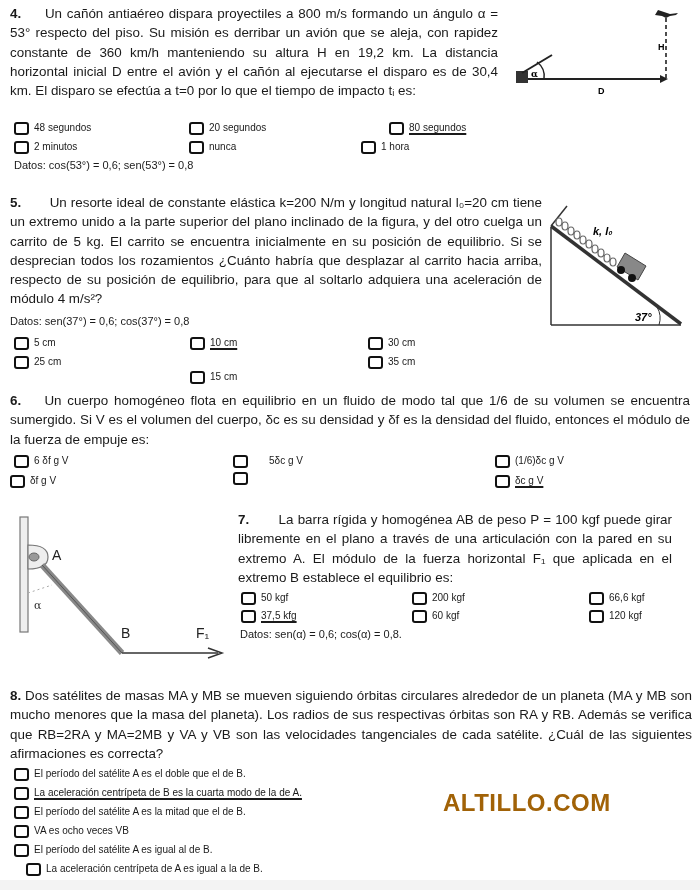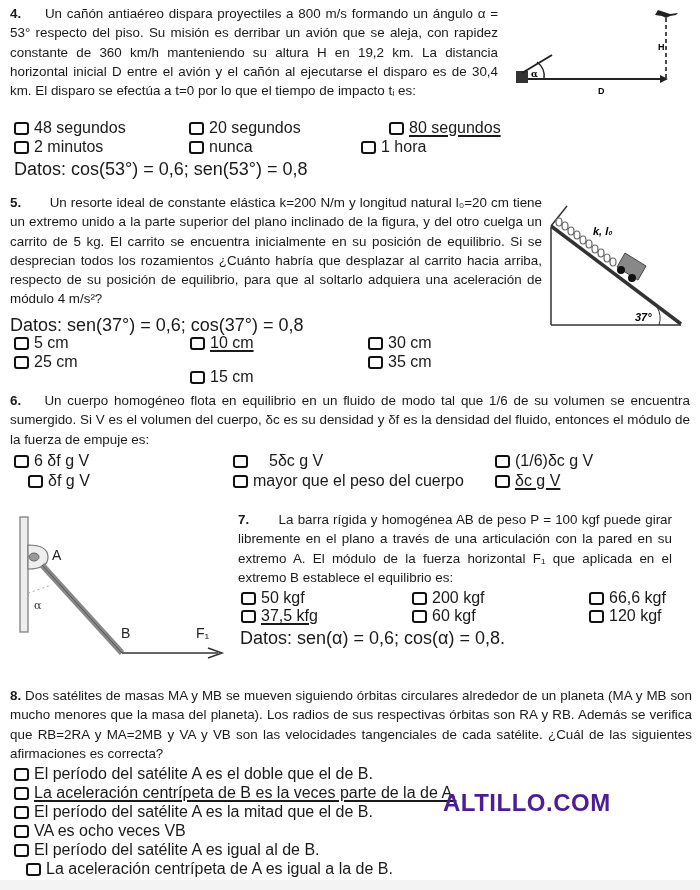--- a/index.html
+++ b/index.html
@@ -1,25 +1,25 @@
 <!DOCTYPE html>
 <html><head>
 <meta charset="utf-8">
 <style>
   html, body { margin:0; padding:0; background:#ffffff; }
   body { width:700px; height:890px; position:relative; overflow:hidden;
          font-family:"Liberation Sans", sans-serif; color:#1a1a1a; font-size:13.4px; }
   .abs { position:absolute; }
   .para { position:absolute; line-height:19.3px; text-align:justify; text-align-last:left; }
   .qnum { font-weight:bold; }
-  .opt { position:absolute; display:flex; align-items:center; white-space:nowrap; font-size:16px; line-height:18px; }
+  .opt { position:absolute; display:flex; align-items:center; white-space:nowrap; font-size:10px; line-height:18px; }
   .cb { display:inline-block; width:11px; height:9px; border:2.2px solid #111; border-radius:3px; margin-right:5px; box-sizing:content-box; flex:0 0 auto; }
   .correct { text-decoration:underline; text-decoration-thickness:1.5px; text-underline-offset:2px; }
-  .datos { position:absolute; white-space:nowrap; font-size:18px;text-align:right; }
-  .watermark { position:absolute; left:443px; top:789px; font-family:"Liberation Sans", sans-serif; font-weight:bold; font-size:24px; color:#4c1d95; letter-spacing:0.5px; }
+  .datos { position:absolute; white-space:nowrap; font-size:11px;text-align:right; }
+  .watermark { position:absolute; left:443px; top:789px; font-family:"Liberation Sans", sans-serif; font-weight:bold; font-size:24px; color:#a16207; letter-spacing:0.5px; }
   .footer-bar { position:absolute; left:0; top:880px; width:700px; height:10px; background:#f3f3f3; }
 </style>
 </head>
 <body>
 
 <div class="para" style="left:10px; top:4px; width:488px;">
   <span class="qnum">4.</span>&nbsp;&nbsp;&nbsp;&nbsp;&nbsp;<span>Un cañón antiaéreo dispara proyectiles a 800 m/s formando un ángulo α = 53° respecto del piso. Su misión es derribar un avión que se aleja, con rapidez constante de 360 km/h manteniendo su altura H en 19,2 km. La distancia horizontal inicial D entre el avión y el cañón al ejecutarse el disparo es de 30,4 km. El disparo se efectúa a t=0 por lo que el tiempo de impacto tᵢ es:</span>
 </div>
 
 <svg class="abs" style="left:500px; top:0px;" width="200" height="105">
@@ -130,27 +130,26 @@
     <span>6 δf g V</span>
   </div>
 <div class="opt" style="left:233px; top:452px;gap:16px;">
     <span class="cb"></span>
     <span>5δc g V</span>
   </div>
 <div class="opt" style="left:495px; top:452px;">
     <span class="cb"></span>
     <span>(1/6)δc g V</span>
   </div>
-<div class="opt" style="left:28px; top:472px;">
+<div class="opt" style="left:10px; top:472px;">
     <span class="cb"></span>
     <span>δf g V</span>
   </div>
 <div class="opt" style="left:233px; top:472px;">
     <span class="cb"></span>
-    <span>mayor que el peso del cuerpo</span>
   </div>
 <div class="opt correct" style="left:495px; top:472px;">
     <span class="cb"></span>
     <span>δc g V</span>
   </div>
 
 <svg class="abs" style="left:0px; top:505px;" width="235" height="160">
   <rect x="20" y="12" width="8" height="115" fill="#eee" stroke="#777" stroke-width="1.2"></rect>
   <path d="M28 40 Q48 40 48 52 Q48 64 28 64 Z" fill="#eee" stroke="#777" stroke-width="1.2"></path>
   <ellipse cx="34" cy="52" rx="5" ry="4" fill="#999" stroke="#666"></ellipse>
@@ -196,21 +195,21 @@
 
 <div class="para" style="left:10px; top:686px; width:682px;">
   <span class="qnum">8.</span> <span>Dos satélites de masas MA y MB se mueven siguiendo órbitas circulares alrededor de un planeta (MA y MB son mucho menores que la masa del planeta). Los radios de sus respectivas órbitas son RA y RB. Además se verifica que RB=2RA y MA=2MB y VA y VB son las velocidades tangenciales de cada satélite. ¿Cuál de las siguientes afirmaciones es correcta?</span>
 </div>
 <div class="opt" style="left:14px; top:765px;">
     <span class="cb"></span>
     <span>El período del satélite A es el doble que el de B.</span>
   </div>
 <div class="opt correct" style="left:14px; top:784px;">
     <span class="cb"></span>
-    <span>La aceleración centrípeta de B es la veces parte de la de A.</span>
+    <span>La aceleración centrípeta de B es la cuarta modo de la de A.</span>
   </div>
 <div class="opt" style="left:14px; top:803px;">
     <span class="cb"></span>
     <span>El período del satélite A es la mitad que el de B.</span>
   </div>
 <div class="opt" style="left:14px; top:822px;">
     <span class="cb"></span>
     <span>VA es ocho veces VB</span>
   </div>
 <div class="opt" style="left:14px; top:841px;">

